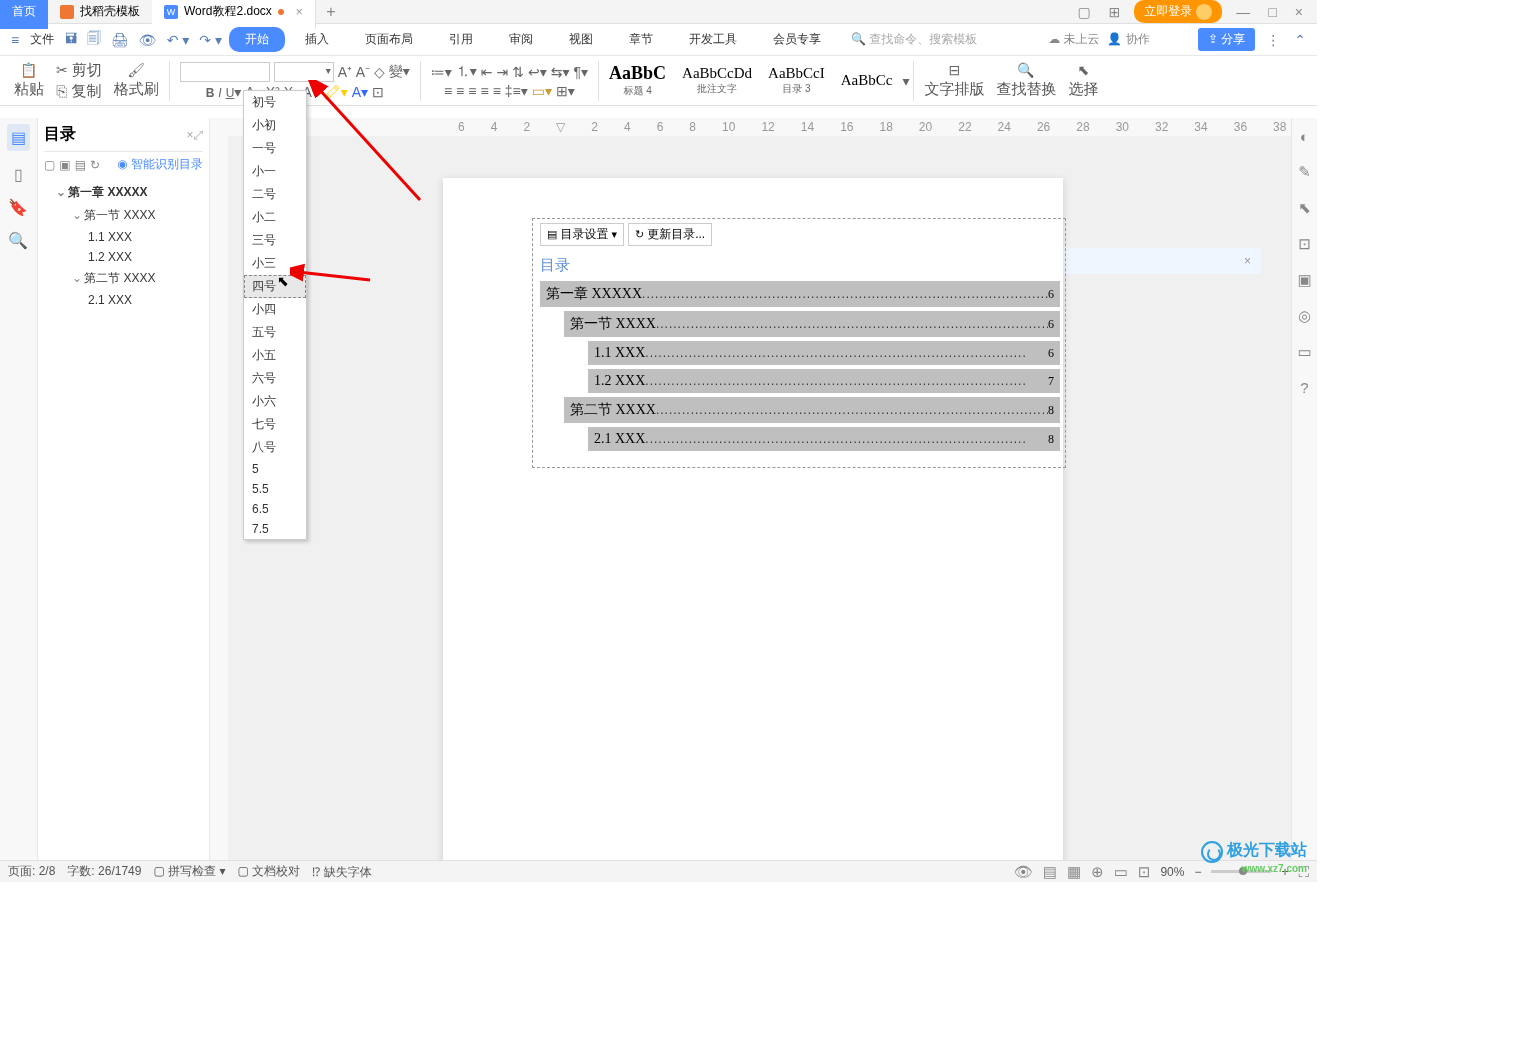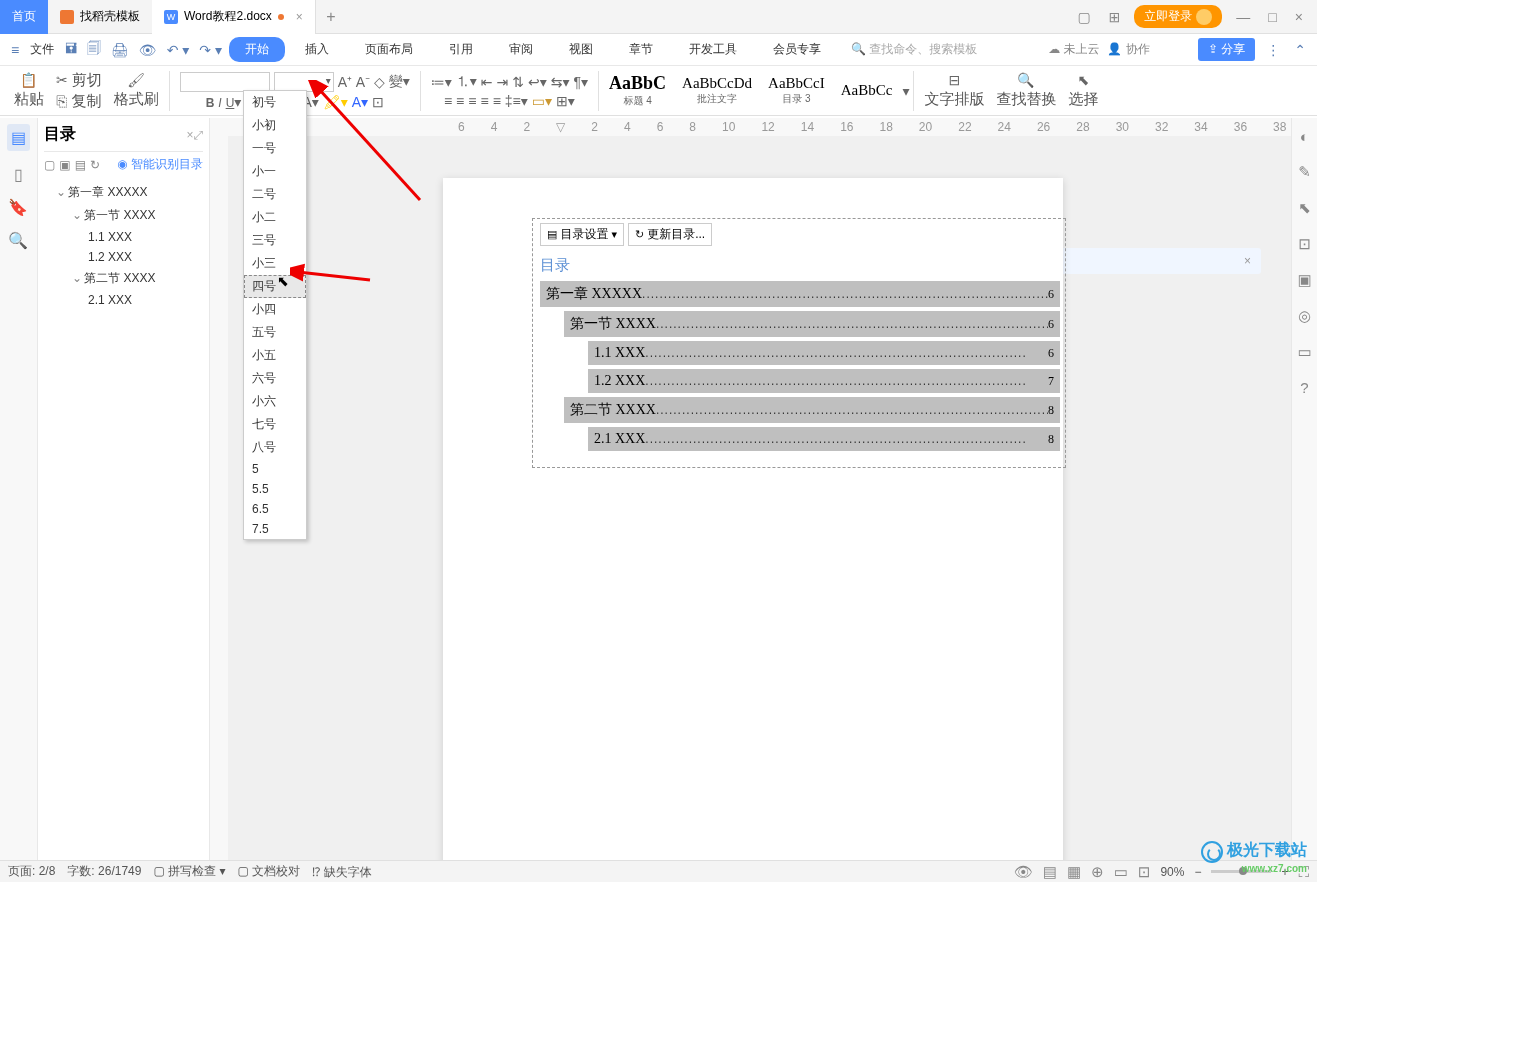--- a/index.html
+++ b/index.html
@@ -1,17 +1,17 @@
 <!DOCTYPE html>
 <html><head>
 <meta charset="utf-8">
 <style>
 *{margin:0;padding:0;box-sizing:border-box;font-family:"Microsoft YaHei",sans-serif;font-size:12px;}
 body{background:#fff;width:1317px;height:898px;overflow:hidden;position:relative;}
-.titlebar{height:34px;background:#f4f4f4;display:flex;align-items:center;border-bottom:1px solid #e0e0e0;}
+.titlebar{height:24px;background:#f4f4f4;display:flex;align-items:center;border-bottom:1px solid #e0e0e0;}
 .tab{height:34px;display:flex;align-items:center;padding:0 12px;gap:6px;cursor:pointer;}
 .tab.home{background:#4a8bff;color:#fff;}
 .tab.docx{background:#fff;border-right:1px solid #e0e0e0;}
 .tab .dot{width:6px;height:6px;background:#e73;border-radius:50%;}
 .tab .wicon{width:14px;height:14px;background:#4a8bff;border-radius:2px;color:#fff;font-size:9px;display:flex;align-items:center;justify-content:center;}
 .tab .ricon{width:14px;height:14px;background:#e73;border-radius:2px;}
 .tab .close{color:#999;margin-left:6px;}
 .newtab{width:30px;text-align:center;color:#888;font-size:16px;}
 .titleright{margin-left:auto;display:flex;align-items:center;gap:10px;padding-right:10px;}
 .login-btn{background:#ff9500;color:#fff;padding:3px 10px;border-radius:10px;display:flex;align-items:center;gap:4px;}
@@ -61,21 +61,21 @@
 
 .toc-panel{width:172px;border-right:1px solid #e8e8e8;padding:6px;}
 .toc-head{display:flex;align-items:center;border-bottom:1px solid #e8e8e8;padding-bottom:6px;}
 .toc-title{font-size:16px;font-weight:bold;flex:1;}
 .toc-x{color:#aaa;}
 .toc-tools{display:flex;gap:4px;padding:4px 0;align-items:center;font-size:11px;}
 .tt-icon{color:#888;}
 .smart{color:#4a8bff;margin-left:auto;}
 .toc-tree{padding:4px 0;}
 .tree-item{padding:3px 0;color:#333;}
-.ti-1{padding-left:12px;}
+.ti-1{padding-left:12px;font-weight:bold;}
 .ti-2{padding-left:28px;}
 .ti-3{padding-left:44px;}
 .chev{color:#888;margin-right:2px;}
 
 .ruler-v{width:18px;background:#f8f8f8;}
 .doc-wrap{flex:1;background:#f0f0f0;position:relative;overflow:hidden;}
 .ruler-h{height:18px;background:#f8f8f8;display:flex;align-items:center;padding-left:230px;gap:26px;color:#999;font-size:9px;}
 .ruler-h span{}
 
 .page{position:absolute;left:215px;top:60px;width:620px;height:700px;background:#fff;box-shadow:0 2px 8px rgba(0,0,0,.15);}

